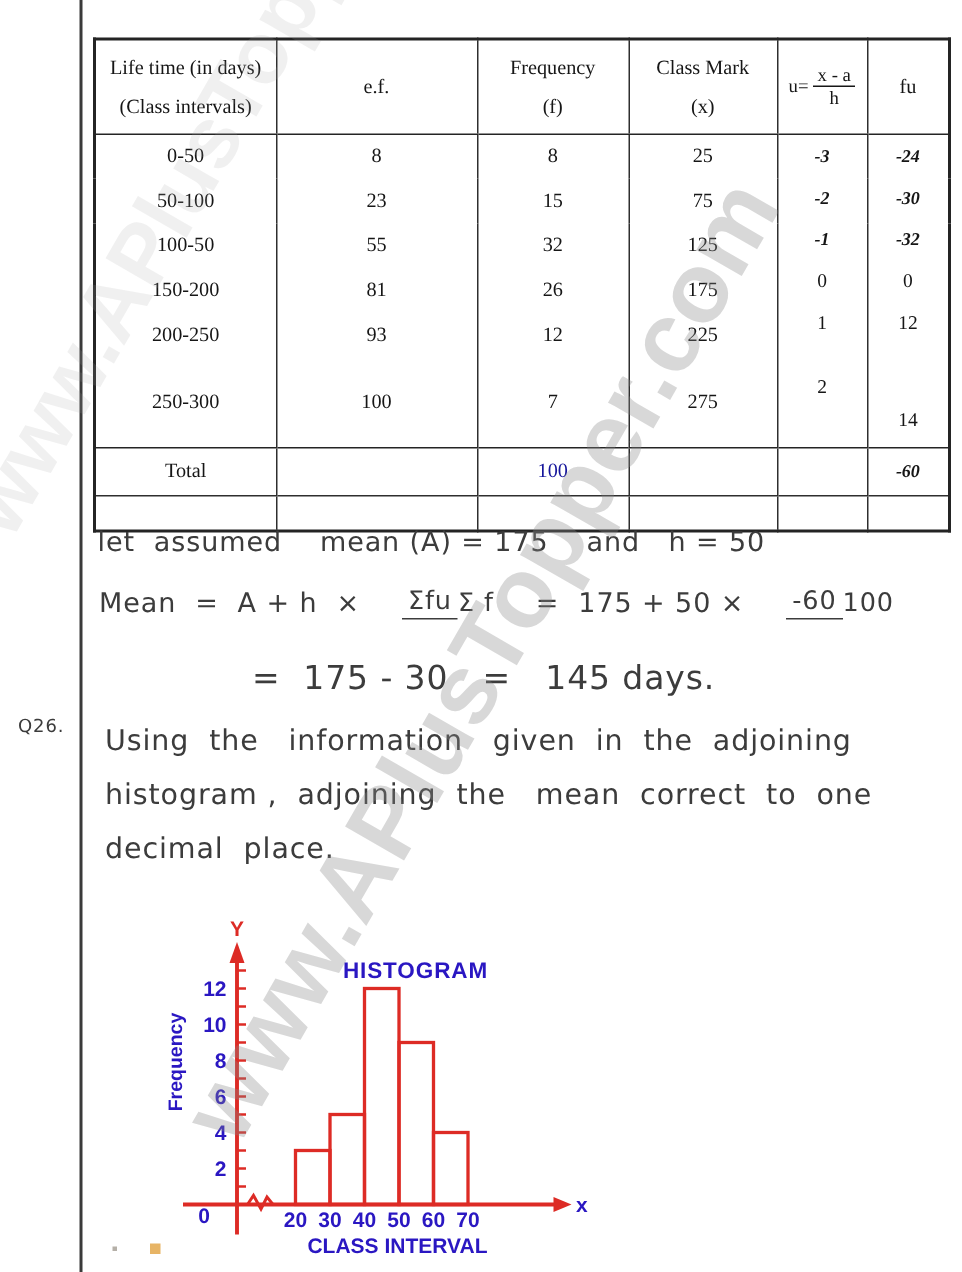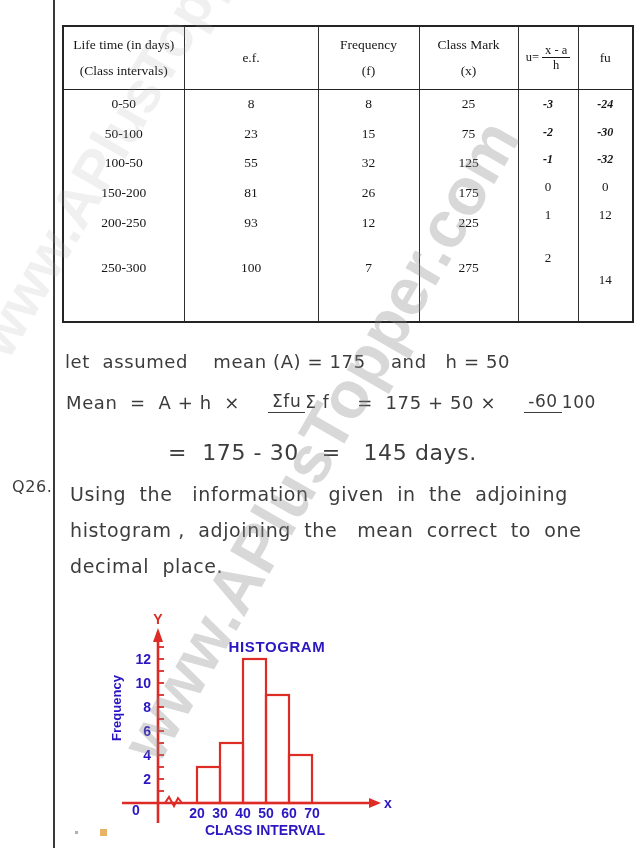--- a/index.html
+++ b/index.html
@@ -32,21 +32,21 @@
   .frac{display:inline-flex;flex-direction:column;align-items:center;line-height:1.15;}
   .frac .num{border-bottom:1px solid #161616;padding:0 3px;}
   
   .hand{position:absolute;z-index:3;color:#3c3c3c;font-family:"DejaVu Sans",sans-serif;
         letter-spacing:0.6px;white-space:pre;}
   .sol1{left:65px;top:351px;font-size:18px;}
   .sol2{left:66px;top:391px;display:flex;align-items:center;gap:28px;font-size:18px;}
   .hfrac{display:inline-flex;flex-direction:row;align-items:center;line-height:1.25;font-size:17px;}
   .hfrac .num{border-bottom:1.6px solid #3c3c3c;padding:0 4px;}
   .sol3{left:168px;top:440px;font-size:22px;}
-  .qnum{left:12px;top:477px;font-size:16px;text-align:right;}
+  .qnum{left:12px;top:477px;font-size:12px;text-align:right;}
   .qline{left:70px;font-size:19px;}
   .q1{top:483px;} .q2{top:519px;} .q3{top:555px;}
   
   #hist{position:absolute;left:95px;top:608px;z-index:4;}
   .blab{fill:#2a17c2;font-family:"Liberation Sans",sans-serif;font-weight:bold;}
   .big{font-size:14px;} .med{font-size:13px;}
   .title{font-size:15px;letter-spacing:0.6px;}
   .rlab{fill:#dd2b25;font-size:14px;font-weight:bold;font-family:"Liberation Sans",sans-serif;}
   
   .dot-orange{position:absolute;left:100px;top:829px;width:7px;height:7px;background:#e7b465;}
@@ -141,20 +141,28 @@
         <tr>
           <td>250-300</td>
           <td>100</td>
           <td>7</td>
           <td>275</td>
           <td><span class="ufu" style="transform: translateY(-10px);">2</span></td>
           <td><span class="ufu" style="transform: translateY(-10px); margin-top: 44px;">14</span></td>
         </tr>
       </tbody>
     <tfoot>
+      <tr class="total-row">
+        <td>Total</td>
+        <td></td>
+        <td class="total-f">100</td>
+        <td></td>
+        <td></td>
+        <td><span class="ufu neg">-60</span></td>
+      </tr>
       <tr class="empty-row">
         <td></td>
           <td></td>
           <td></td>
           <td></td>
           <td></td>
           <td></td>
       </tr>
     </tfoot>
   </table>

